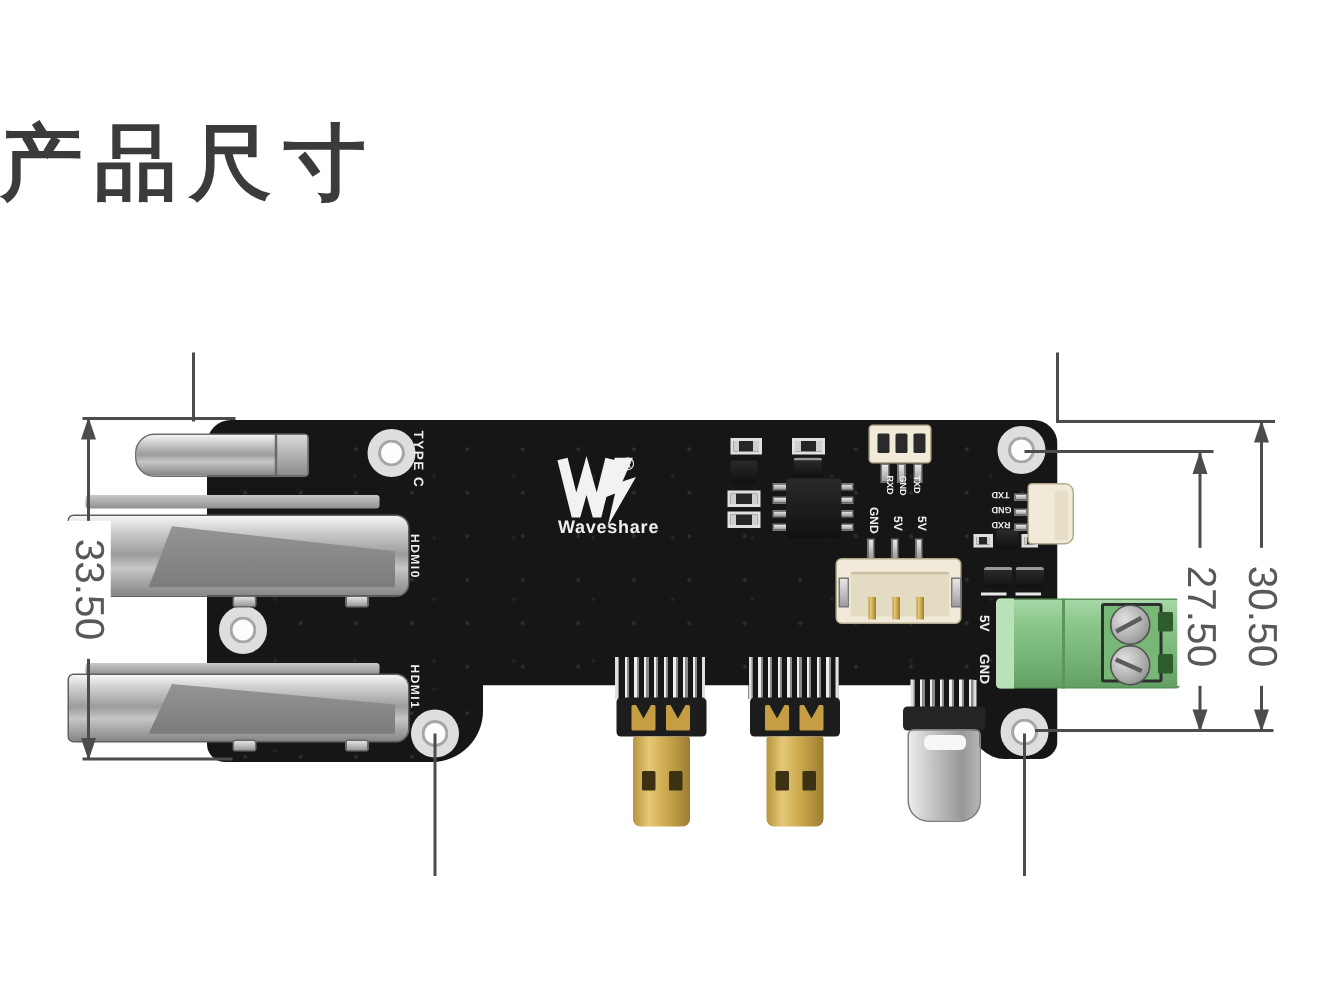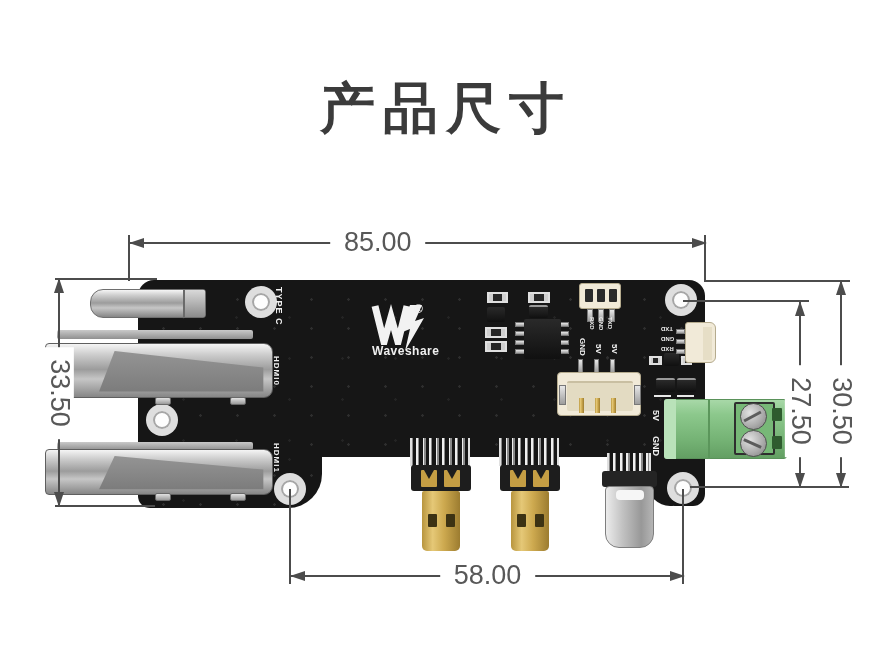--- a/index.html
+++ b/index.html
@@ -1,21 +1,21 @@
 <!DOCTYPE html>
 <html><head>
 <meta charset="utf-8">
 <style>
   html,body{margin:0;padding:0;background:#fff;}
   #stage{position:relative;width:892px;height:667px;background:#ffffff;overflow:hidden;
          font-family:"Liberation Sans",sans-serif;}
   #stage *{position:absolute;box-sizing:border-box;}
 
   
-  .title{left:0;right:0;top:72px;text-align:center;font-size:55px;font-weight:bold;
+  .title{left:0;right:0;top:72px;font-size:55px;font-weight:bold;
          color:#3b3b3b;letter-spacing:8px;white-space:nowrap;}
   .unit{right:4px;top:605px;font-size:28px;color:#565656;}
 
   
   .ext{background:#4c4c4c;}
   .ext.h{height:2px;}
   .ext.v{width:2px;}
   .dim .line-h{left:0;right:0;top:7px;height:2px;background:#4c4c4c;}
   .dim .line-v{top:0;bottom:0;left:7px;width:2px;background:#4c4c4c;}
   .ar{width:0;height:0;}
@@ -237,40 +237,28 @@
   <div class="ext v" style="left:128px;top:235px;height:46px;"></div>
   <div class="ext v" style="left:704px;top:235px;height:47px;"></div>
   <div class="ext h" style="left:55px;top:278px;width:102px;"></div>
   <div class="ext h" style="left:55px;top:505px;width:100px;"></div>
   <div class="ext v" style="left:289px;top:489px;height:95px;"></div>
   <div class="ext v" style="left:682px;top:489px;height:95px;"></div>
   <div class="ext h" style="left:683px;top:300px;width:126px;"></div>
   <div class="ext h" style="left:706px;top:280px;width:144px;"></div>
   <div class="ext h" style="left:690px;top:486px;width:159px;"></div>
 
-  <div class="dim" style="left:130px;top:235px;width:576px;height:16px;">
-    <div class="line-h"></div>
-    <div class="ar l"></div>
-    <div class="ar r"></div>
-    <span class="dlab h" style="left:43%;">85.00</span>
-  </div>
 
   <div class="dim" style="left:51px;top:279px;width:16px;height:227px;">
     <div class="line-v"></div>
     <div class="ar u"></div>
     <div class="ar d"></div>
     <span class="dlab v">33.50</span>
   </div>
 
-  <div class="dim" style="left:291px;top:568px;width:393px;height:16px;">
-    <div class="line-h"></div>
-    <div class="ar l"></div>
-    <div class="ar r"></div>
-    <span class="dlab h">58.00</span>
-  </div>
 
   <div class="dim" style="left:792px;top:302px;width:16px;height:185px;">
     <div class="line-v"></div>
     <div class="ar u"></div>
     <div class="ar d"></div>
     <span class="dlab v" style="top:59%;">27.50</span>
   </div>
 
   <div class="dim" style="left:833px;top:281px;width:16px;height:206px;">
     <div class="line-v"></div>

